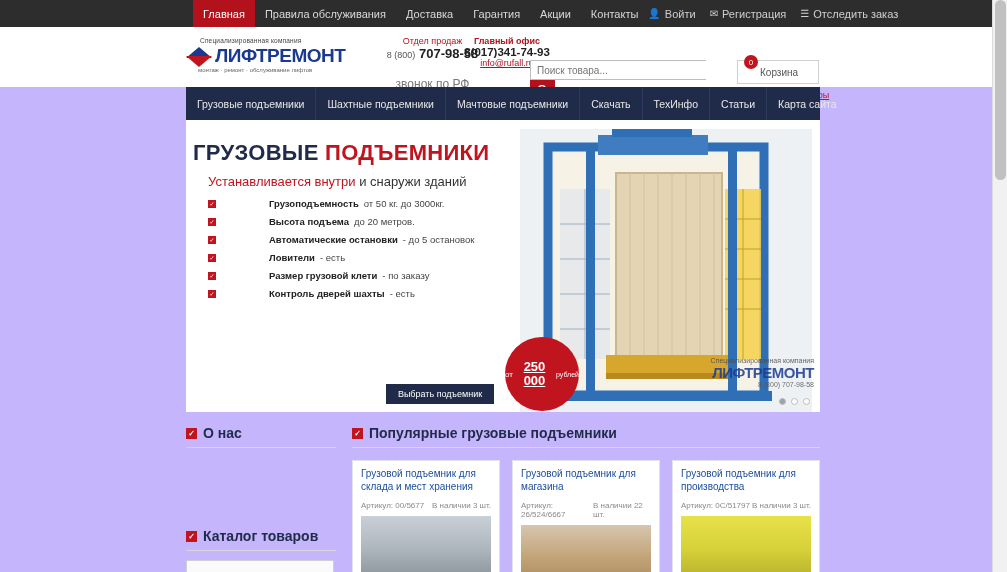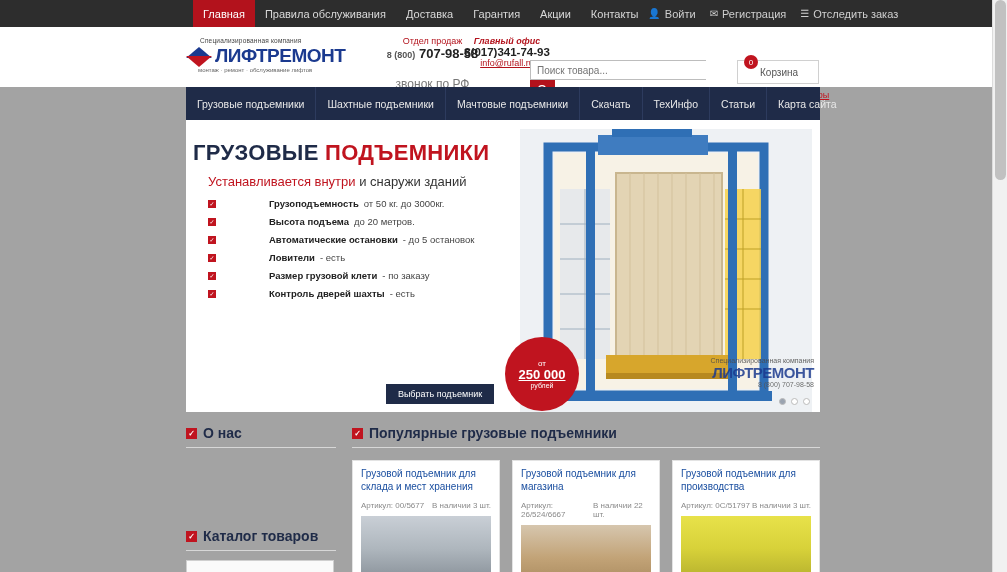--- a/index.html
+++ b/index.html
@@ -5,21 +5,21 @@
   * { box-sizing: border-box; }
   html, body {
     margin: 0; padding: 0;
     width: 1007px; height: 572px;
     overflow: hidden;
     background: #ffffff;
     font-family: "Liberation Sans", sans-serif;
     font-size: 11px;
     color: #333;
   }
-  .page { position: relative; width: 1007px; height: 572px; background:#a3a3a3; }
+  .page { position: relative; width: 1007px; height: 572px; background:#c4b5fd; }
 
   
   .topbar {
     position: absolute; top:0; left:0; width:1007px; height:27px;
     background:#2d2d2d;
     display:flex; align-items:stretch;
   }
   .topnav { display:flex; align-items:stretch; height:27px; }
   .topnav a {
     display:flex; align-items:center; padding:0 10px;
@@ -64,25 +64,25 @@
     border-top:11px solid #c0141f;
   }
   .logo-text { font-size:19px; font-weight:bold; color:#1b3a8f; letter-spacing:-0.5px; }
   .logo-sub {
     position:absolute; top:30px; left:12px; font-size:6px; color:#666; white-space:nowrap;
   }
 
   .phone-block { position:absolute; left:370px; top:9px; width:125px; text-align:center; }
   .phone-block .lbl { font-size:9px; color:#b3121c; }
   .phone-block .num { font-size:13px; font-weight:bold; color:#222; }
-  .phone-block .num small { font-size:9px; font-weight:bold; color:#555; }
+  .phone-block .num small { font-size:9px; font-weight:normal; color:#555; }
   .phone-block .note { font-size:12px; color:#777; margin-top:16px; }
 
   .office-block { position:absolute; left:452px; top:9px; width:110px; text-align:center; }
-  .office-block .lbl { font-size:9px; color:#b3121c; font-weight:bold;font-style:italic; }
+  .office-block .lbl { font-size:9px; color:#b3121c; font-weight:bold; }
   .office-block .num { font-size:11.5px; font-weight:bold; color:#222; }
   .office-block .mail { font-size:9px; color:#b3121c; text-decoration:underline; }
 
   .searchwrap { position:absolute; left:530px; top:33px; width:185px; height:20px; }
   .searchwrap input {
     width:176px; height:20px; border:1px solid #bdbdbd; border-right:0;
     padding:0 6px; font-size:10px; color:#999; outline:none; float:left;
   }
   .searchbtn {
     width:25px; height:20px; background:#b3121c; border:0; float:left;
@@ -161,21 +161,21 @@
     background:linear-gradient(#f4f6f8,#e7ebef);
     overflow:hidden;
   }
   .hero-cta {
     position:absolute; left:200px; top:264px; width:108px; height:20px;
     background:#1f2b48; color:#fff; border:0; font-size:9px; cursor:pointer;
   }
   .price-badge {
     position:absolute; left:319px; top:217px; width:74px; height:74px;
     border-radius:50%; background:#c0141f; color:#fff; text-align:center;
-    display:flex; flex-direction:column; align-items:center; justify-content:center;
+    display:flex; align-items:center; justify-content:center;
   }
   .price-badge .ot { font-size:8px; }
   .price-badge .val { font-size:13px; font-weight:bold; line-height:1.1;text-decoration:underline; }
   .price-badge .rub { font-size:7px; }
   .dots { position:absolute; right:10px; bottom:7px; display:flex; gap:5px; }
   .dots i {
     width:7px; height:7px; border-radius:50%; background:#fff;
     border:1px solid #bbb; display:block;
   }
   .dots i.on { background:#9aa3b0; }

